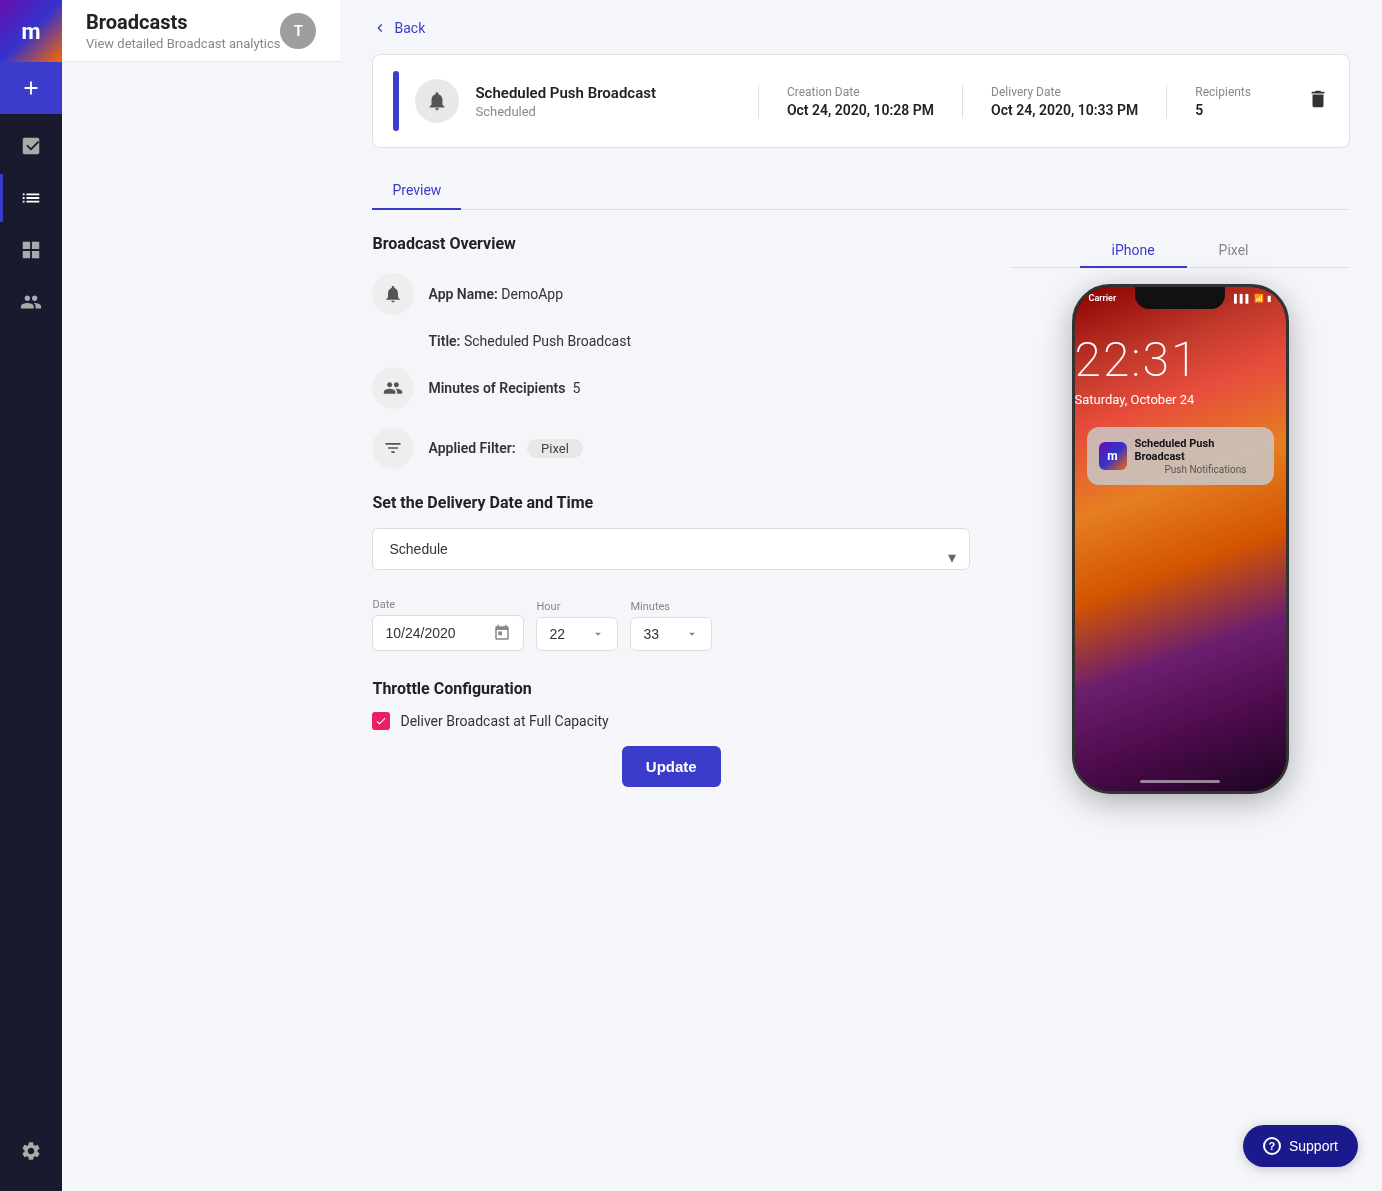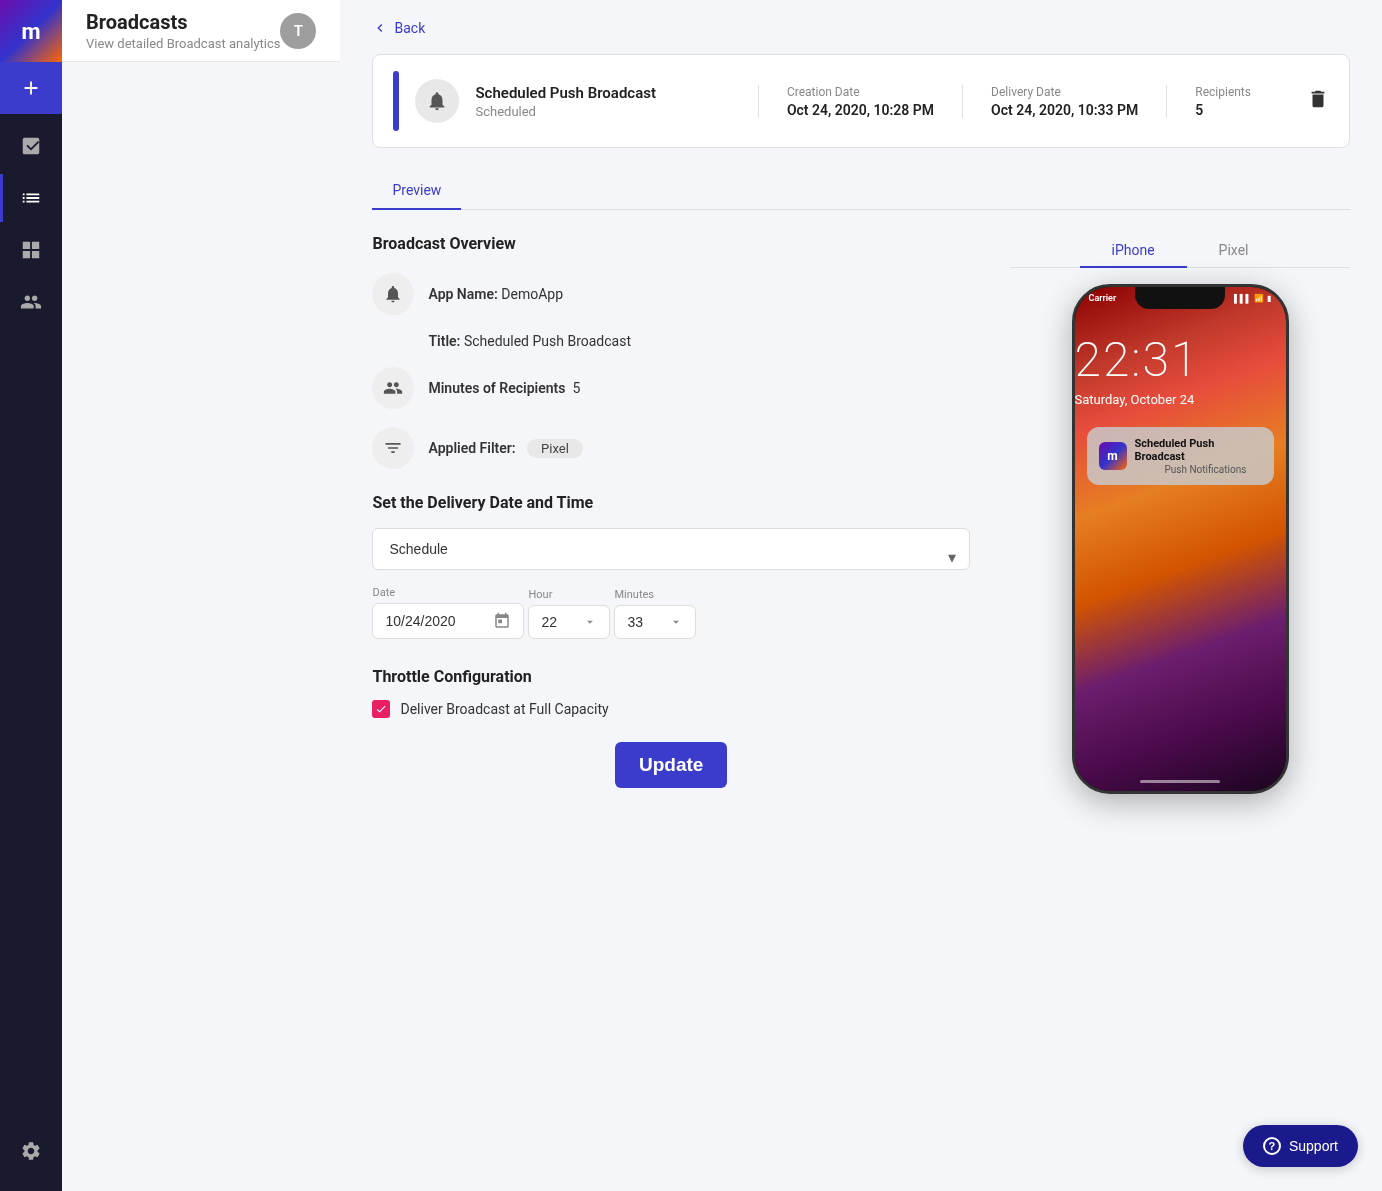--- a/index.html
+++ b/index.html
@@ -284,22 +284,23 @@
       border-radius: 6px;
       font-size: 14px;
       color: #333;
       background: #fff;
       appearance: none;
       cursor: pointer;
       margin-bottom: 16px;
     }
     .date-time-row {
       display: flex;
-      gap: 4px;
+      gap: 12px;
       align-items: flex-end;
+      margin-top: 12px;
     }
     .field-group {
       display: flex;
       flex-direction: column;
     }
     .field-label {
       font-size: 11px;
       color: #888;
       margin-bottom: 4px;
     }
@@ -365,27 +366,27 @@
       height: 12px;
       fill: white;
     }
     .checkbox-label {
       font-size: 14px;
       color: #333;
     }
 
     
     .update-btn {
-      margin-top: 24px;
+      margin-top: 16px;
       background: #3b3bcc;
       color: white;
       border: none;
       border-radius: 6px;
       padding: 12px 24px;
-      font-size: 19px;
+      font-size: 15px;
       font-weight: 600;
       cursor: pointer;
       display: block;
       margin-left: auto;
       margin-right: auto;
     }
 
     
     .device-tabs {
       display: flex;

